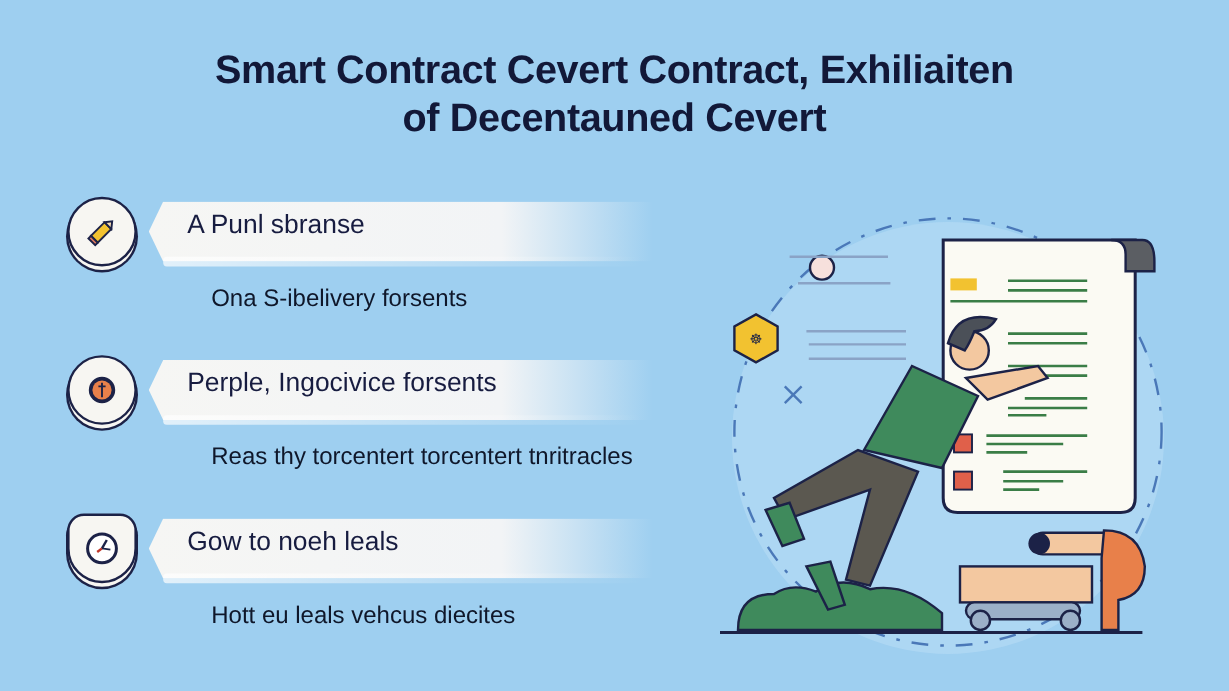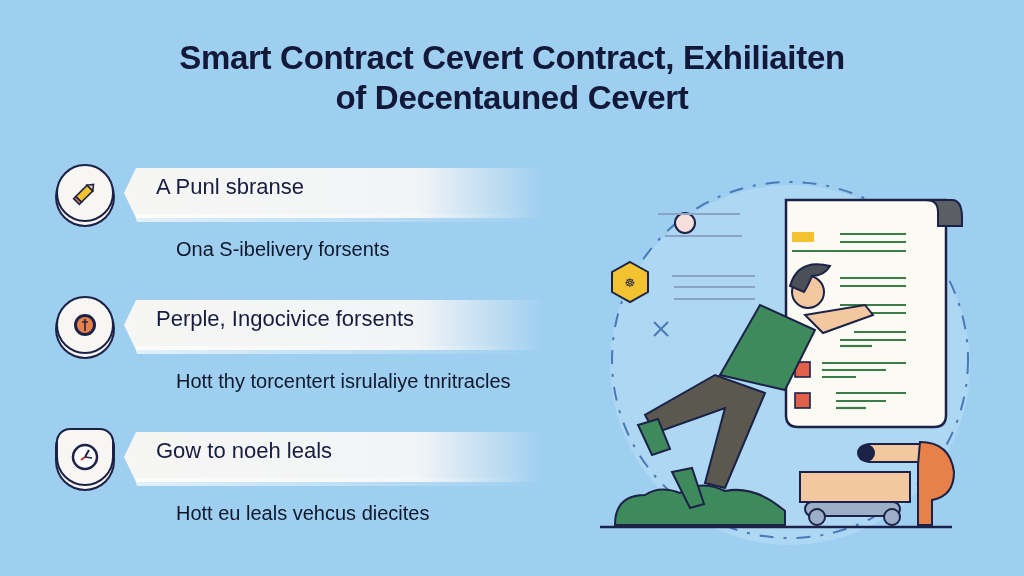--- a/index.html
+++ b/index.html
@@ -69,21 +69,21 @@
   <div class="banner-edge"></div>
   <div class="icon-badge">
     <svg width="28" height="28" viewBox="0 0 28 28">
       <circle cx="14" cy="14" r="11" fill="#1c2247"></circle>
       <circle cx="14" cy="14" r="8" fill="#e8804a"></circle>
       <line x1="14" y1="8" x2="14" y2="20" stroke="#1c2247" stroke-width="1.6"></line>
       <line x1="11" y1="11" x2="17" y2="11" stroke="#1c2247" stroke-width="1.4"></line>
     </svg>
   </div>
   <div class="heading">Perple, Ingocivice forsents</div>
-  <div class="sub">Hott thy torcentert isrulaliye tnritracles</div>
+  <div class="sub">Reas thy torcentert torcentert tnritracles</div>
 </div>
 
 <div class="row" style="top:428px;">
   <div class="banner"></div>
   <div class="banner-edge"></div>
   <div class="icon-badge shield">
     <svg width="30" height="30" viewBox="0 0 30 30">
       <circle cx="15" cy="15" r="12" fill="#fff" stroke="#1c2247" stroke-width="2.5"></circle>
       <line x1="15" y1="15" x2="19" y2="8" stroke="#1c2247" stroke-width="2"></line>
       <line x1="15" y1="15" x2="11" y2="18" stroke="#c0392b" stroke-width="2"></line>

